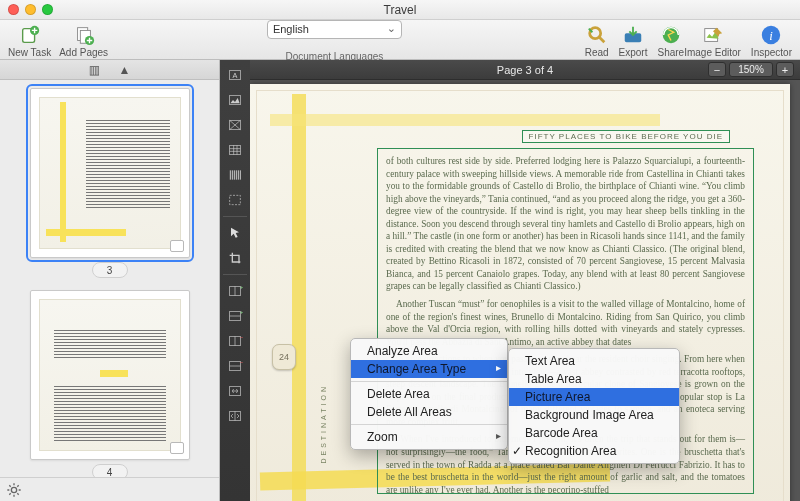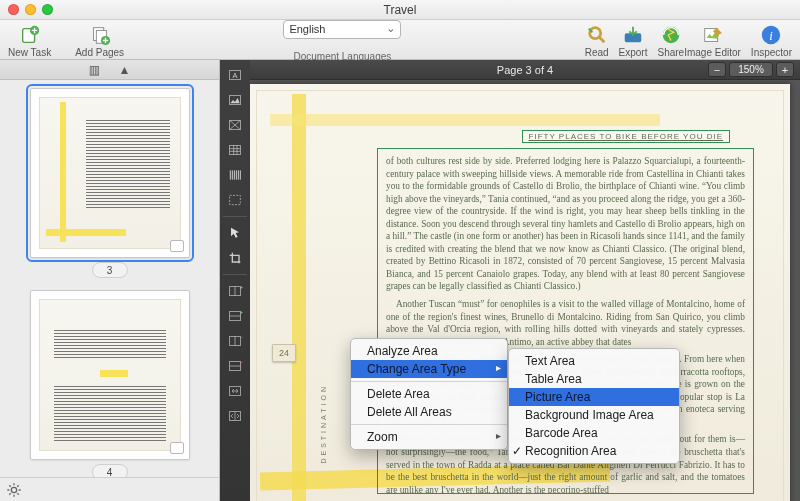--- a/index.html
+++ b/index.html
@@ -7,26 +7,26 @@
 
   
   .titlebar { height: 20px; background: linear-gradient(#f6f6f6,#e8e8e8); border-bottom:1px solid #cfcfcf; display:flex; align-items:center; padding:0 8px; position:relative;}
   .winbtns { display:flex; gap:6px; }
   .winbtn { width:11px; height:11px; border-radius:50%; border:1px solid rgba(0,0,0,.15);}
   .wb-close{background:#ff5f57;} .wb-min{background:#ffbd2e;} .wb-max{background:#28c940;}
   .title { position:absolute; left:0; right:0; text-align:center; font-size:12px; color:#3b3b3b;}
 
   
   .toolbar { height: 40px; background: linear-gradient(#f6f6f6,#e6e6e6); border-bottom:1px solid #bdbdbd; display:flex; align-items:center; padding:2px 8px 0; }
-  .tbgroup-left { display:flex; gap:24px; }
+  .tbgroup-left { display:flex; gap:8px; }
   .tbitem { display:flex; flex-direction:column; align-items:center; gap:1px; font-size:10px; color:#555;}
   .tbicon { width:22px; height:22px; display:flex; align-items:center; justify-content:center;}
   .tbicon svg { width:22px; height:22px; }
   .tb-center { flex:1; display:flex; flex-direction:column; align-items:center; justify-content:flex-end; gap:0;}
-  .combo { width:118px; height:19px; background:#fff; border:1px solid #b5b5b5; border-radius:4px; font-size:11px; display:flex; align-items:center; padding:0 5px; position:relative; color:#333;}
+  .combo { width:135px; height:19px; background:#fff; border:1px solid #b5b5b5; border-radius:4px; font-size:11px; display:flex; align-items:center; padding:0 5px; position:relative; color:#333;}
   .combo::after { content:"⌄"; position:absolute; right:5px; color:#666; top:1px;}
   .doclang-label { font-size:10px; color:#666; margin-top:12px;}
   .tb-midright { display:flex; gap:10px; margin-left:24px;}
   .tb-right { margin-left:auto; display:flex; gap:10px;}
 
   
   .main { display:flex; height: calc(501px - 60px); }
   
   .thumbs { width:220px; background:#ececec; border-right:1px solid #bcbcbc; display:flex; flex-direction:column;}
   .thumbshdr { height:20px; background:linear-gradient(#e4e4e4,#d6d6d6); border-bottom:1px solid #bfbfbf; display:flex; align-items:center; justify-content:center; gap:14px;}
@@ -53,25 +53,25 @@
   .dochdr { height:20px; background:linear-gradient(#4a4a4a,#3c3c3c); color:#e8e8e8; font-size:11px; display:flex; align-items:center; justify-content:center; position:relative; border-bottom:1px solid #2d2d2d;}
   .zoomgrp { position:absolute; right:6px; display:flex; align-items:center; gap:3px;}
   .zbtn{ width:18px;height:15px; background:#5c5c5c; border:1px solid #2f2f2f; color:#eee; border-radius:3px; font-size:11px; display:flex;align-items:center;justify-content:center;}
   .zval{ width:44px;height:15px; background:#5c5c5c; border:1px solid #2f2f2f; color:#eee; border-radius:3px; font-size:10px; display:flex;align-items:center;justify-content:center;}
   .doccanvas { flex:1; overflow:hidden; position:relative; background:#555;}
   .page { position:absolute; left:0; top:4px; width:540px; height:430px; background:linear-gradient(180deg,#f8f6ec,#efeadb); box-shadow:0 0 6px rgba(0,0,0,.4); }
   .page::before{content:"";position:absolute;inset:6px;border:1px solid #e6decb;}
   .pg-yell-v { position:absolute; width:14px; top:10px; bottom:10px; left:42px; background:#f4dc52; opacity:.8;}
   .pg-yell-h { position:absolute; height:12px; left:20px; right:130px; top:30px; background:#f7e57a; opacity:.6;}
   .pg-yell-bot{ position:absolute; height:18px; left:10px; right:180px; bottom:28px; background:#f4dc52; transform:rotate(-1.5deg); opacity:.85;}
-  .chip { position:absolute; top:46px; right:60px; border:1.5px solid #2f8f55; padding:1px 6px; font-size:8px; letter-spacing:1px; color:#5d6c52; background:rgba(255,255,255,.3);text-decoration:underline;}
+  .chip { position:absolute; top:46px; right:60px; border:1.5px solid #2f8f55; padding:1px 6px; font-size:8px; letter-spacing:1px; color:#5d6c52; background:rgba(255,255,255,.3);}
   .txtblock { position:absolute; left:127px; right:36px; top:64px; bottom:20px; border:1.5px solid #2f8f55; padding:6px 8px; font-family: Georgia, 'Times New Roman', serif; font-size:9.3px; line-height:1.35; color:#5a6a4e; text-align:justify; overflow:hidden;}
   .txtblock p{ margin-bottom:5px; text-indent:10px;}
   .txtblock p:first-child{text-indent:0;}
-  .linenum { position:absolute; left:22px; top:260px; width:24px; height:18px; background:#efe9d6; border:1px solid #c7c0a5; border-radius:1px; font-size:9px; color:#75705c; display:flex; align-items:center; justify-content:center; box-shadow:0 1px 2px rgba(0,0,0,.2);text-align:right;}
+  .linenum { position:absolute; left:22px; top:260px; width:24px; height:26px; background:#efe9d6; border:1px solid #c7c0a5; border-radius:7px; font-size:9px; color:#75705c; display:flex; align-items:center; justify-content:center; box-shadow:0 1px 2px rgba(0,0,0,.2);text-align:right;}
   .vertlabel { position:absolute; left:70px; top:300px; font-size:7px; letter-spacing:3px; color:#7a8464; writing-mode:vertical-rl; transform: rotate(180deg); }
 
   
   .menu { position:absolute; background:rgba(248,248,248,.98); border:1px solid #b8b8b8; border-radius:5px; box-shadow: 0 6px 18px rgba(0,0,0,.3); font-size:12px; color:#222; padding:3px 0; }
   .menu1 { left:350px; top:338px; width:158px; z-index:50;}
   .menu2 { left:508px; top:348px; width:172px; z-index:51;}
   .mi { padding:2px 18px 2px 16px; white-space:nowrap; position:relative; }
   .mi.submenu::after{ content:"▸"; position:absolute; right:6px; font-size:10px; color:#555;}
   .mi.hilite{ background:#2f6fe0; color:#0f172a;}
   .mi.hilite.submenu::after{color:#fff;}

